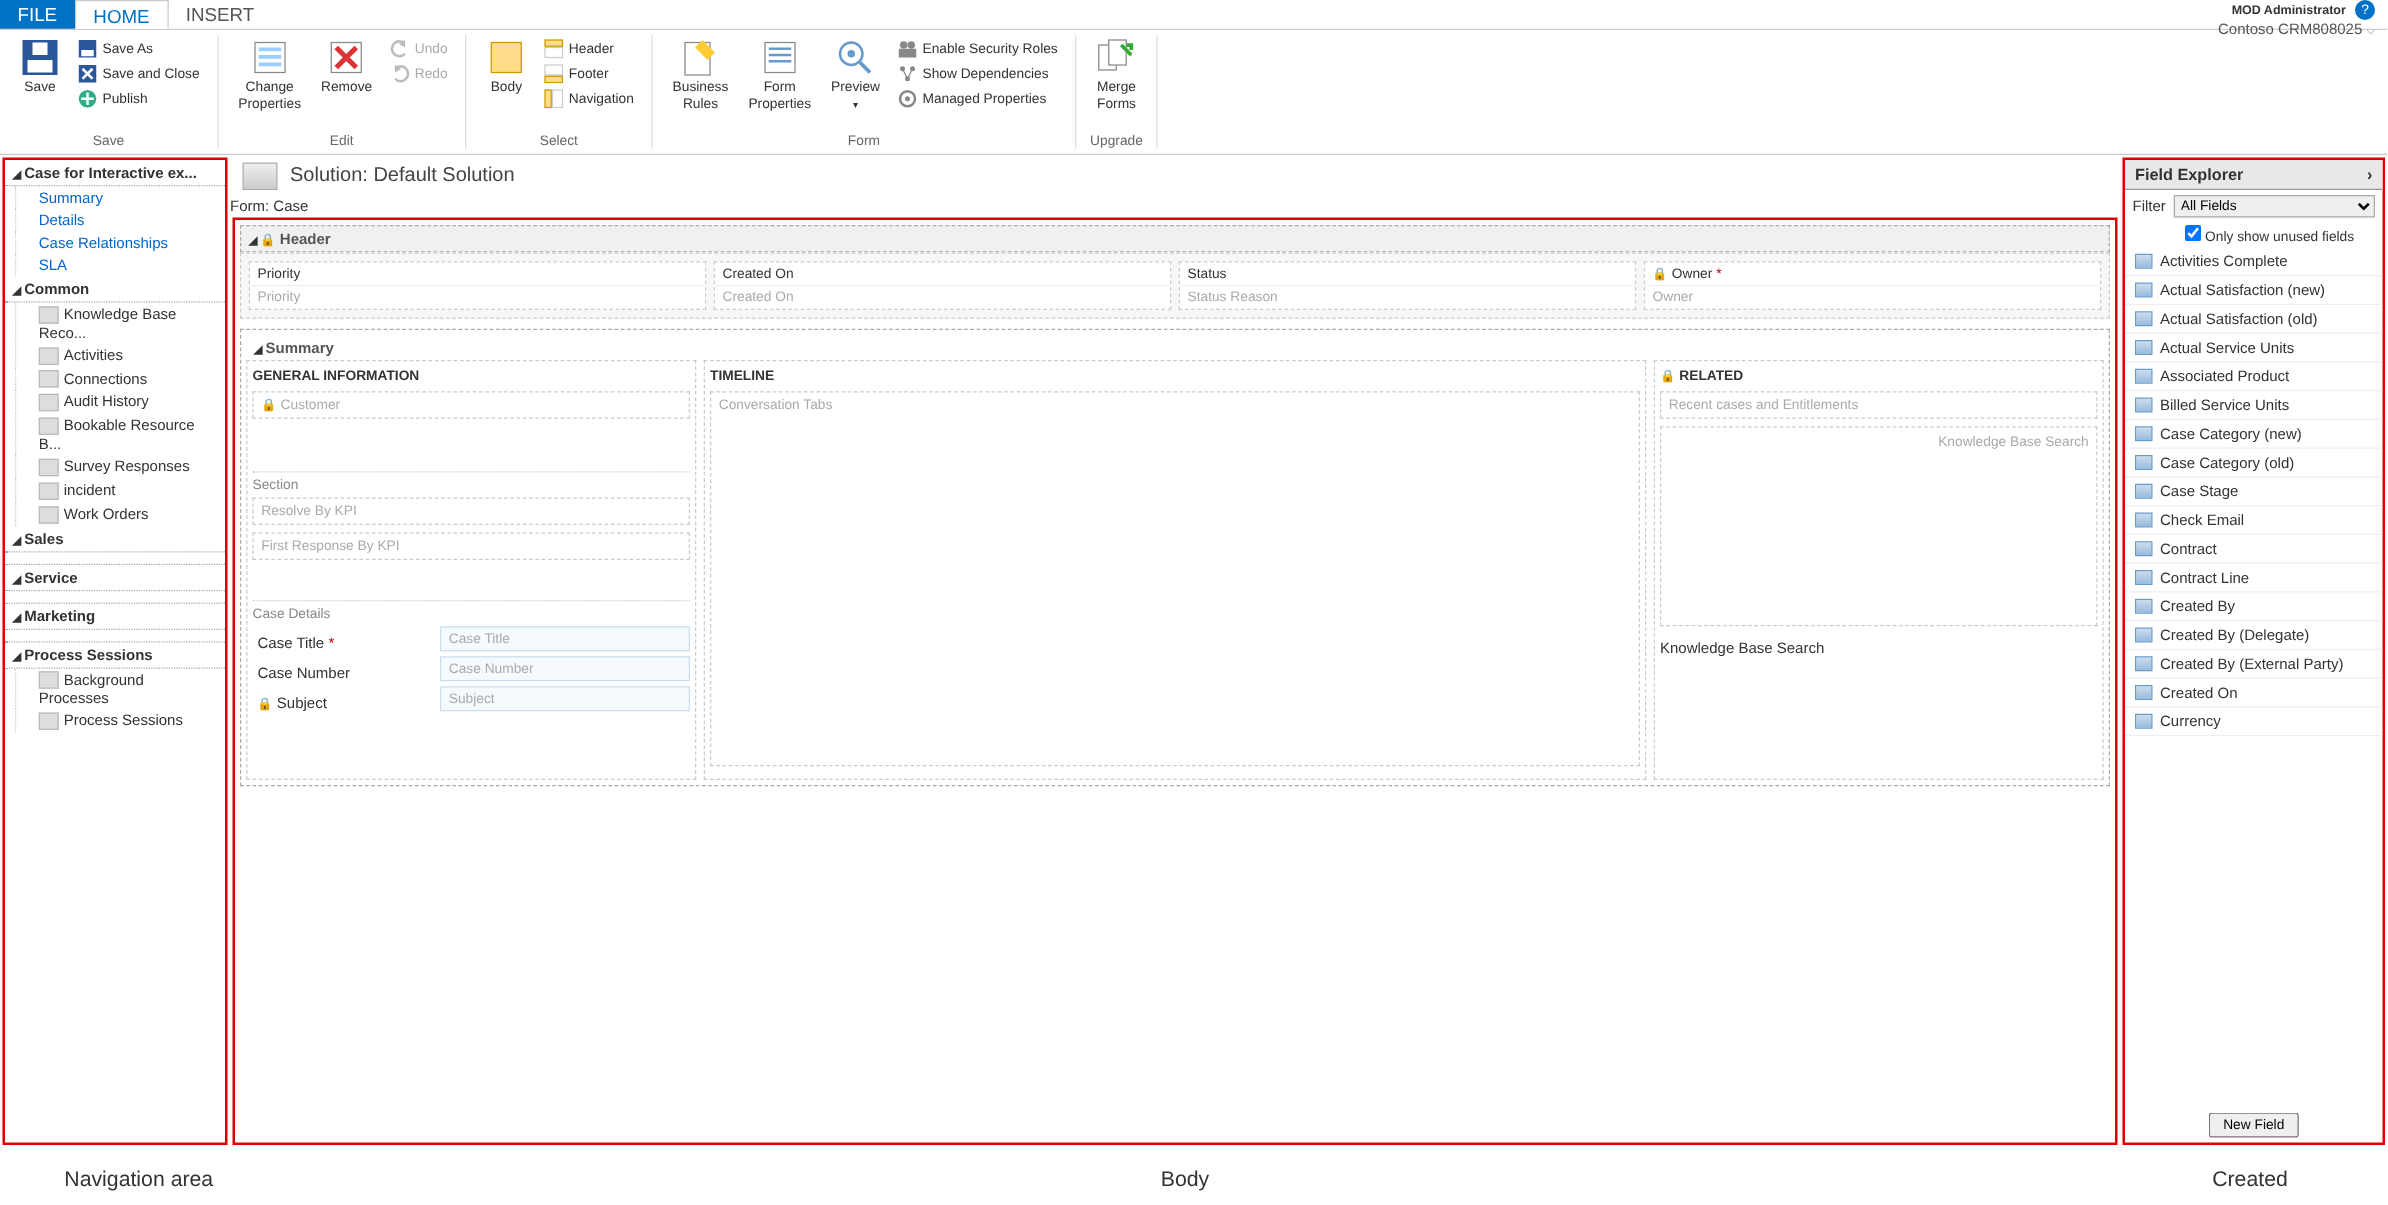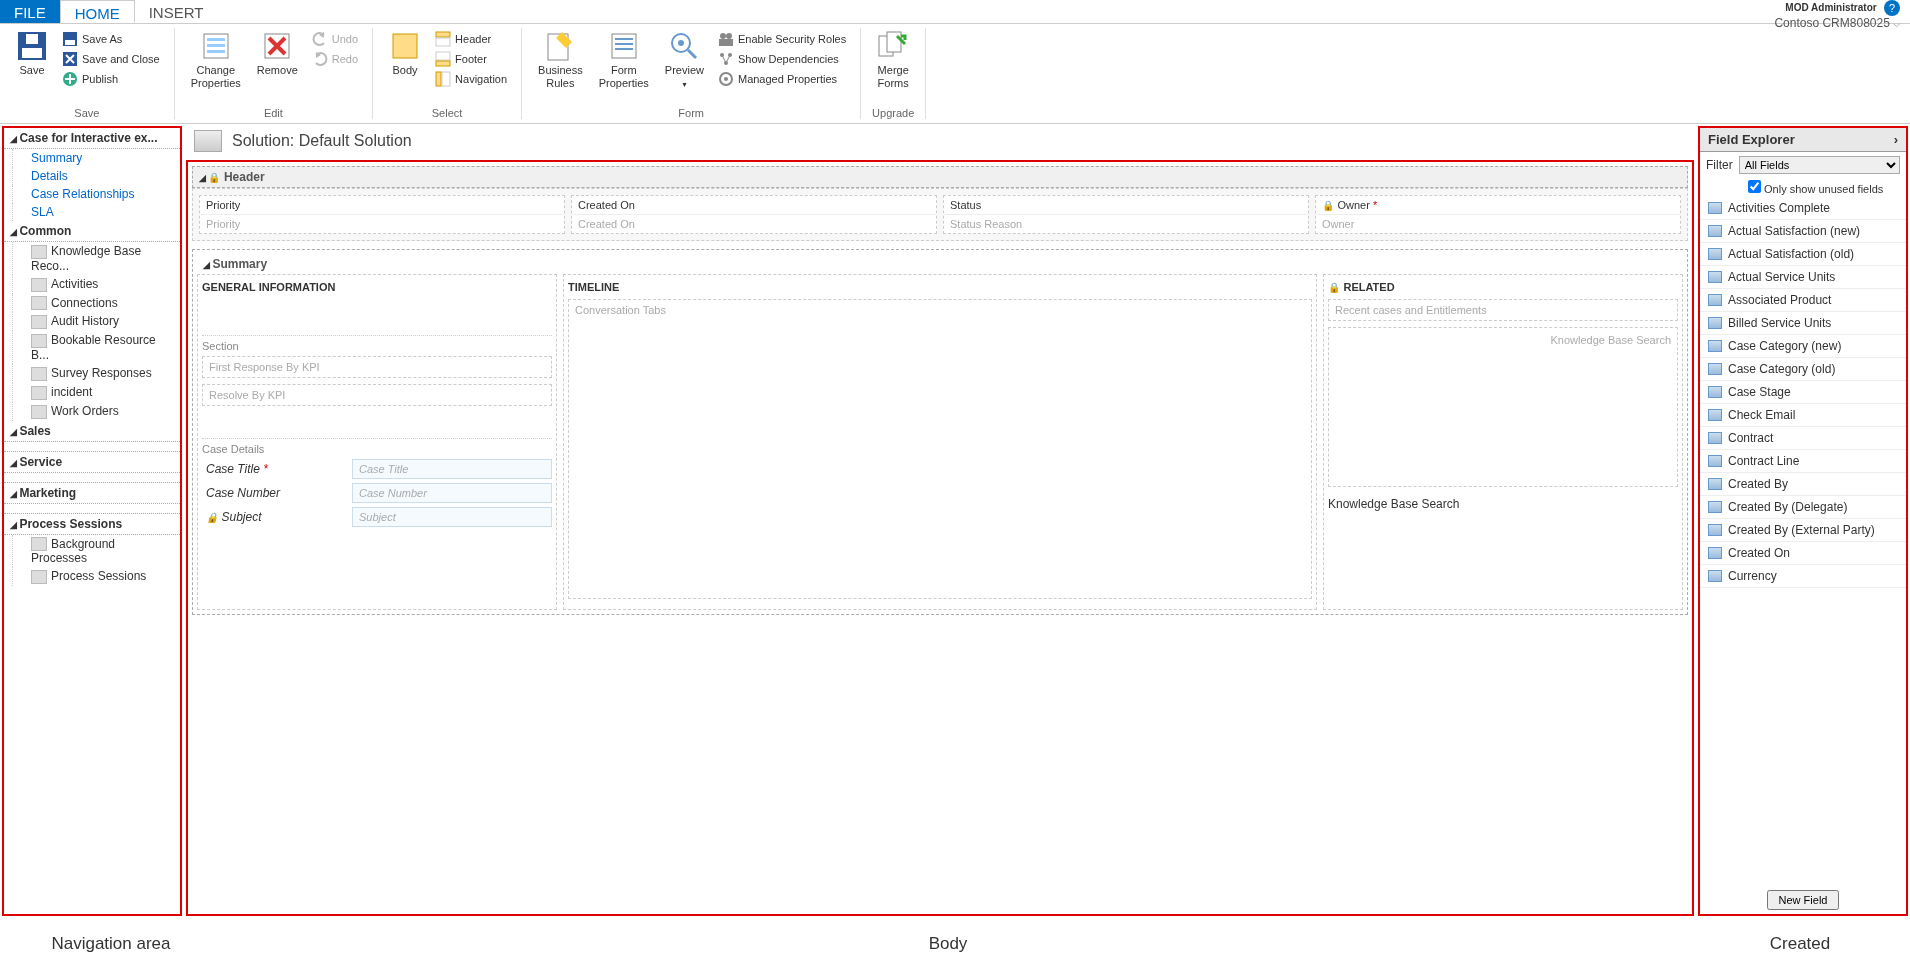--- a/index.html
+++ b/index.html
@@ -58,21 +58,21 @@
 
 .summary-wrap { border: 1px dashed #aaa; margin-top: 8px; padding: 4px; }
 .summary-cols { display: flex; gap: 6px; }
 .sumcol { border: 1px dashed #ccc; padding: 4px; }
 .sumcol.c1 { width: 360px; }
 .sumcol.c2 { flex: 1; }
 .sumcol.c3 { width: 360px; }
 .colhead { font-size: 11px; font-weight: bold; color: #333; padding: 2px 0 6px; }
 .fieldslot { border: 1px dashed #ccc; padding: 4px 6px; font-size: 11px; color: #aaa; margin-bottom: 6px; background: #fff; }
 .subhead { font-size: 11px; color: #888; padding: 4px 0; border-top: 1px dotted #ccc; margin-top: 6px; }
-.formrow { display: flex; align-items: center; margin-bottom: 4px; font-style: italic; }
+.formrow { display: flex; align-items: flex-end; margin-bottom: 4px; }
 .formrow .flab { width: 150px; font-size: 12px; padding-left: 4px; }
 .formrow .fin { flex: 1; border: 1px solid #cde; background: #f5faff; padding: 3px 6px; font-size: 11px; color: #aaa; }
 .kb-box { border: 1px dashed #ccc; height: 160px; padding: 6px; font-size: 11px; color: #aaa; text-align: right; }
 .kb-label { font-size: 12px; color: #333; margin-top: 10px; }
 
 
 .explorer { width: 210px; border: 2px solid #d00; margin: 2px; display: flex; flex-direction: column; }
 .exp-title { background: #e8e8e8; padding: 4px 8px; font-size: 13px; font-weight: bold; border-bottom: 1px solid #999; display: flex; justify-content: space-between; }
 .exp-filterrow { display: flex; align-items: center; padding: 4px 6px; gap: 6px; }
 .exp-filterrow select { flex: 1; font-size: 11px; border: 1px solid #aaa; padding: 1px; }
@@ -364,20 +364,24 @@
       <div class="navitem"><span class="nic"></span><span>Process Sessions</span></div>
     </div>
 
     <div class="center">
       <div class="solheader">
         <div class="solicon"></div>
         <div>
           <div class="t1">Solution: Default Solution</div>
         </div>
       </div>
+      <div class="t2row">
+        <span class="t2a">Form:</span>
+        <span class="t2b">Case</span>
+      </div>
 
       <div class="bodybox">
 
         <div class="section-bar">
           <span class="lock">🔒</span><span>Header</span>
         </div>
         <div class="header-fields">
           <div class="hfield">
             <div class="hfield-l">Priority</div>
             <div class="hfield-v">Priority</div>
@@ -394,24 +398,25 @@
             <div class="hfield-l"><span class="lock">🔒</span><span>Owner</span> <span class="req">*</span></div>
             <div class="hfield-v">Owner</div>
           </div>
         </div>
 
         <div class="summary-wrap">
           <div class="section-bar" style="background:transparent;border:none;"><span>Summary</span></div>
           <div class="summary-cols">
             <div class="sumcol c1">
               <div class="colhead">GENERAL INFORMATION</div>
+              <div class="fieldslot"><span class="lock">🔒</span><span>Customer</span></div>
               <div style="height:30px;"></div>
               <div class="subhead">Section</div>
+              <div class="fieldslot">Resolve By KPI</div>
               <div class="fieldslot">First Response By KPI</div>
-              <div class="fieldslot">Resolve By KPI</div>
               <div style="height:20px;"></div>
               <div class="subhead">Case Details</div>
               <div class="formrow">
                 <div class="flab"><span>Case Title</span> <span class="req">*</span></div>
                 <div class="fin">Case Title</div>
               </div>
               <div class="formrow">
                 <div class="flab">Case Number</div>
                 <div class="fin">Case Number</div>
               </div>

